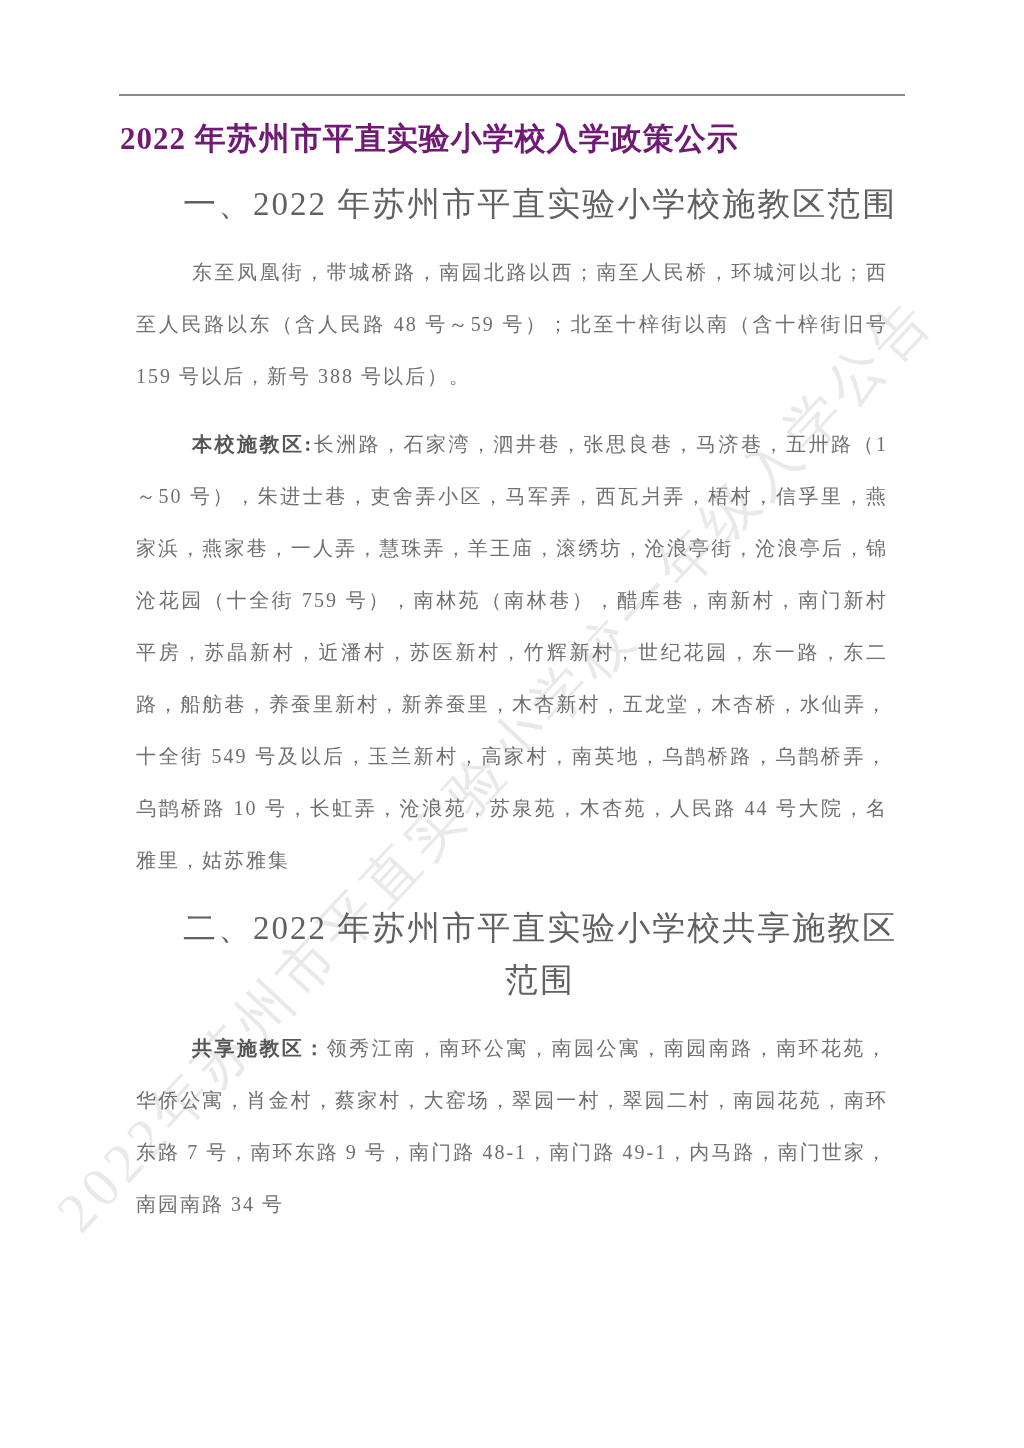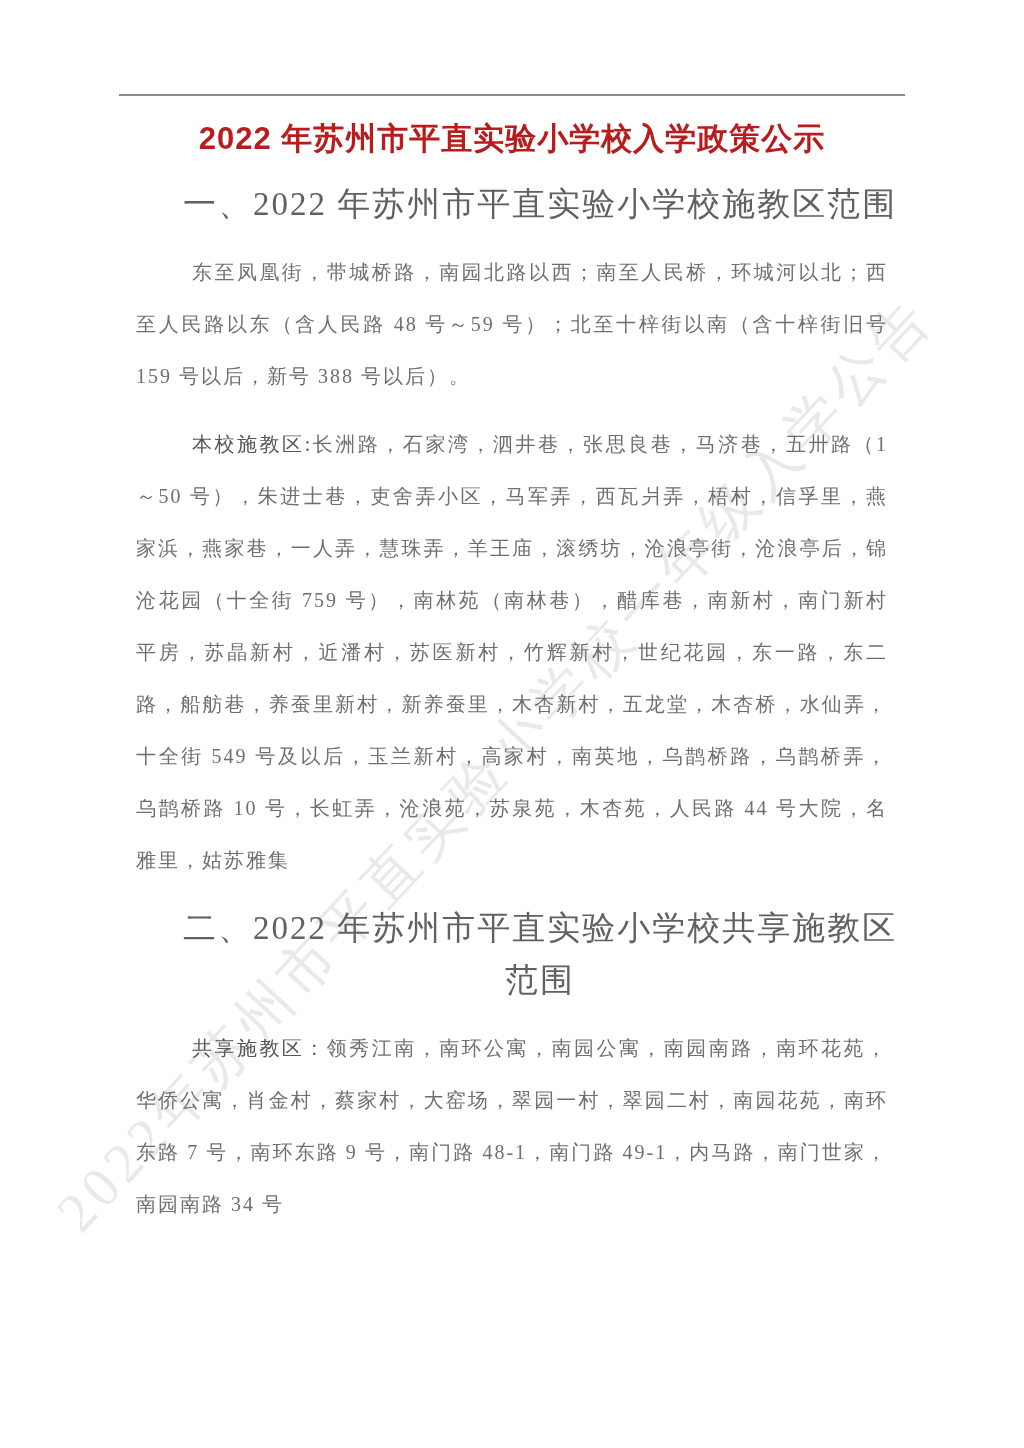--- a/index.html
+++ b/index.html
@@ -51,27 +51,27 @@
     z-index: 1;
   }
   .attachment {
     font-size: 25px;
     color: #5a5a5a;
     line-height: 40px;
     letter-spacing: 2px;
   }
   .title {
     margin: 14px 0 0 0;
-    text-align: center;
+    text-align: left;
     font-size: 31px;
     font-weight: bold;
-    color: #b91c1c;
+    color: #701a75;
     line-height: 46px;
     letter-spacing: 1px;
-    font-family: Liberation Sans, sans-serif;
+    font-family: Liberation Serif, serif;
   }
   .sec-heading {
     margin: 16px 0 0 0;
     padding-left: 56px;
     font-size: 33px;
     font-weight: 500;
     color: #616161;
     line-height: 52px;
     letter-spacing: 2px;
     font-family: Liberation Serif, serif;
@@ -85,21 +85,21 @@
     font-size: 20px;
     color: #6f6f6f;
     line-height: 52px;
     text-align: justify;
     letter-spacing: 2px;
   }
   .indent {
     text-indent: 56px;
   }
   .district-label {
-    font-weight: normal;
+    font-weight: bold;
     color: #565656;
   }
 </style>
 </head>
 <body>
 
 <div class="page">
 
   <div class="watermark">2022年苏州市平直实验小学校一年级入学公告</div>
 

